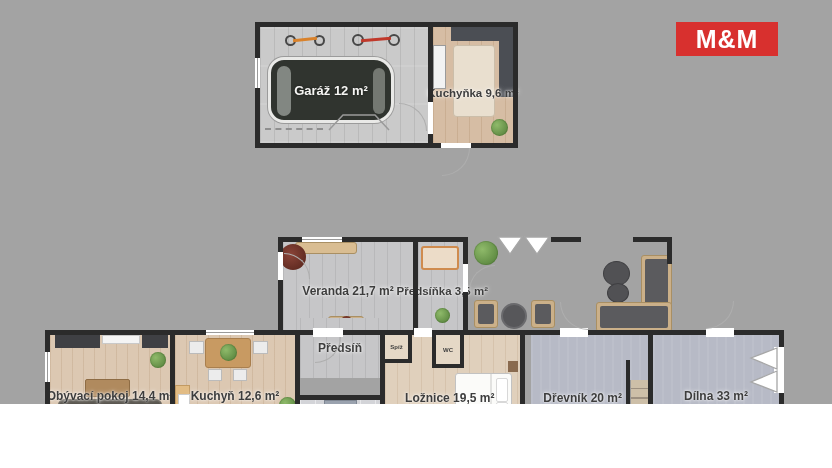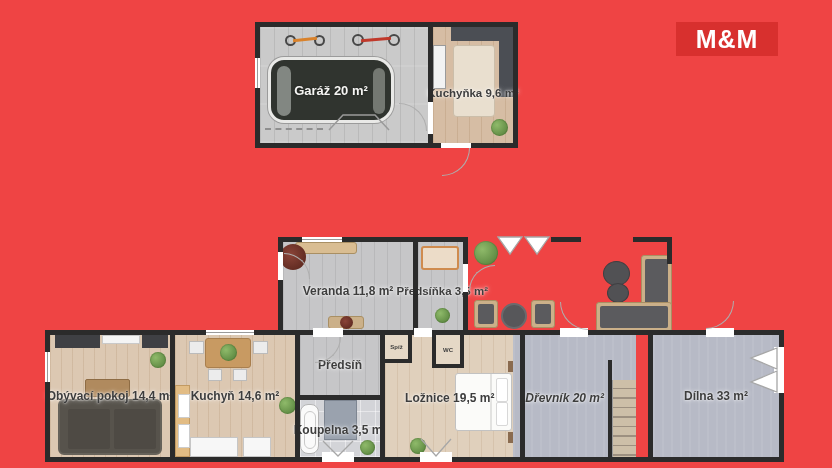--- a/index.html
+++ b/index.html
@@ -1,16 +1,16 @@
 <!DOCTYPE html>
 <html><head>
 <meta charset="utf-8">
 <style>
   html,body{margin:0;padding:0;background:#fff;}
-  .canvas{position:relative;width:832px;height:468px;background:#ef4444;overflow:hidden;
+  .canvas{position:relative;width:832px;height:404px;background:#a3a3a3;overflow:hidden;
           font-family:"Liberation Sans",sans-serif;}
   
   .bld{position:absolute;border:5px solid #2b2b2b;box-sizing:border-box;z-index:4;pointer-events:none;background:transparent;}
   .wall{position:absolute;background:#2b2b2b;z-index:4;}
   .pwall{position:absolute;background:#2b2b2b;z-index:3;}
   
   .room{position:absolute;z-index:1;}
   .floor-garage{background-color:#cacaca;background-image:repeating-linear-gradient(90deg,rgba(0,0,0,.08) 0 1px,transparent 1px 14px),repeating-linear-gradient(0deg,rgba(255,255,255,.10) 0 2px,transparent 2px 38px);}
   .floor-graywood{background-color:#c6c6c8;background-image:repeating-linear-gradient(90deg,rgba(0,0,0,.07) 0 1px,transparent 1px 13px);}
   .floor-tan{background-color:#dcc8b2;background-image:repeating-linear-gradient(90deg,rgba(139,98,55,.14) 0 1px,transparent 1px 11px);}
@@ -66,21 +66,21 @@
     </div>
     <div class="furn" style="left:92px;top:2px;width:48px;height:18px;">
       <div style="position:absolute;left:0;top:5px;width:12px;height:12px;border:2px solid #474747;border-radius:50%;box-sizing:border-box;"></div>
       <div style="position:absolute;right:0;top:5px;width:12px;height:12px;border:2px solid #474747;border-radius:50%;box-sizing:border-box;"></div>
       <div style="position:absolute;left:9px;top:9px;width:30px;height:3px;background:#c0392b;transform:rotate(-5deg);"></div>
     </div>
 
     <div class="furn" style="left:8px;top:30px;width:126px;height:66px;background:#30342f;border:3px solid #e9e9e7;border-radius:16px 20px 20px 16px;display:flex;align-items:center;justify-content:center;box-shadow:0 0 0 1px #9b9b9b;">
       <div style="position:absolute;left:6px;top:6px;width:14px;height:50px;background:#c7ccc6;border-radius:8px;opacity:.55;"></div>
       <div style="position:absolute;right:6px;top:8px;width:12px;height:46px;background:#c7ccc6;border-radius:8px;opacity:.45;"></div>
-      <span class="lbl white" style="position:static;transform:none;">Garáž 20 m²</span>
+      <span class="lbl white" style="position:static;transform:none;">Garáž 12 m²</span>
     </div>
 
     <div class="furn" style="left:5px;top:101px;width:58px;border-top:2px dashed #8f8f8f;"></div>
     <svg class="vsvg" style="left:68px;top:86px;" width="62" height="18">
       <polyline points="1,17 15,2 47,2 61,17" fill="none" stroke="#9a9a9a" stroke-width="1.5"></polyline>
     </svg>
   </div>
   <div class="wall" style="left:428px;top:27px;width:5px;height:116px;"></div>
   <div class="room floor-tan2" style="left:433px;top:27px;width:80px;height:116px;">
     <div class="furn" style="left:18px;top:0;width:62px;height:14px;background:#4b4e54;"></div>
@@ -95,21 +95,21 @@
   <div class="gap" style="left:428px;top:102px;width:5px;height:32px;"></div>
   <div class="arc tr" style="left:399px;top:103px;width:28px;height:28px;"></div>
   <div class="gap" style="left:441px;top:143px;width:30px;height:5px;"></div>
   <div class="arc br" style="left:442px;top:148px;width:28px;height:28px;"></div>
 
   <div class="room floor-graywood" style="left:283px;top:242px;width:130px;height:88px;">
     <div class="furn tanframe" style="left:12px;top:0;width:62px;height:12px;background:#d9bd92;"></div>
     <div class="plant-dark" style="left:-3px;top:2px;width:26px;height:26px;"></div>
     <div class="furn tanframe" style="left:45px;top:74px;width:36px;height:13px;"></div>
     <div class="plant-dark" style="left:57px;top:74px;width:13px;height:13px;"></div>
-    <span class="lbl" style="left:50%;top:56%;">Veranda 11,8 m²</span>
+    <span class="lbl" style="left:50%;top:56%;">Veranda 21,7 m²</span>
   </div>
   <div class="wall" style="left:413px;top:242px;width:5px;height:88px;"></div>
   <div class="room floor-graywood" style="left:418px;top:242px;width:45px;height:88px;">
     <div class="furn" style="left:3px;top:4px;width:38px;height:24px;background:#ecdcc8;border:2px solid #cf8b4e;border-radius:3px;"></div>
     <div class="plant" style="left:17px;top:66px;width:15px;height:15px;"></div>
     <span class="lbl" style="left:54%;top:56%;font-size:11.5px;">Předsíňka 3,5 m²</span>
   </div>
   <div class="bld" style="left:278px;top:237px;width:190px;height:98px;"></div>
   <div class="winH" style="left:302px;top:237px;width:40px;"></div>
   <div class="gap" style="left:278px;top:252px;width:5px;height:28px;"></div>
@@ -162,25 +162,25 @@
     <div class="plant" style="left:45px;top:9px;width:17px;height:17px;"></div>
     <div class="furn" style="left:33px;top:34px;width:14px;height:12px;background:#ececec;border:1px solid #bbb;"></div>
     <div class="furn" style="left:58px;top:34px;width:14px;height:12px;background:#ececec;border:1px solid #bbb;"></div>
     <div class="furn" style="left:0;top:50px;width:15px;height:72px;background:#e2bc84;border:1px solid #c29a62;">
       <div style="position:absolute;left:2px;top:8px;width:10px;height:22px;background:#fff;border:1px solid #ccc;"></div>
       <div style="position:absolute;left:2px;top:38px;width:10px;height:22px;background:#fff;border:1px solid #ccc;"></div>
     </div>
     <div class="furn" style="left:15px;top:102px;width:48px;height:20px;background:#f7f7f7;border:1px solid #c6c6c6;"></div>
     <div class="furn" style="left:68px;top:102px;width:28px;height:20px;background:#f7f7f7;border:1px solid #c6c6c6;"></div>
     <div class="plant" style="left:104px;top:62px;width:17px;height:17px;"></div>
-    <span class="lbl c">Kuchyň 14,6 m²</span>
+    <span class="lbl c">Kuchyň 12,6 m²</span>
   </div>
   <div class="wall" style="left:295px;top:335px;width:5px;height:122px;"></div>
 
-  <div class="room floor-graywood" style="left:300px;top:335px;width:80px;height:60px;">
+  <div class="room floor-graywood" style="left:300px;top:318px;width:80px;height:60px;">
     <span class="lbl c">Předsíň</span>
   </div>
   <div class="wall" style="left:300px;top:395px;width:80px;height:5px;"></div>
   <div class="room floor-tile" style="left:300px;top:400px;width:80px;height:57px;">
     <div class="furn" style="left:0;top:4px;width:19px;height:50px;background:#fafafa;border:1.5px solid #b5b5b5;border-radius:8px;">
       <div style="position:absolute;left:3px;top:6px;width:10px;height:36px;border:1px solid #c9c9c9;border-radius:6px;"></div>
     </div>
     <div class="furn" style="left:24px;top:0;width:33px;height:40px;background:#9aa2ae;border:1px solid #7e8692;"></div>
     <div class="plant" style="left:60px;top:40px;width:15px;height:15px;"></div>
     <span class="lbl" style="left:50%;top:52%;">Koupelna 3,5 m²</span>
@@ -199,21 +199,21 @@
       <div style="position:absolute;right:3px;bottom:4px;width:10px;height:22px;background:#fff;border:1px solid #d8d8d8;border-radius:2px;"></div>
       <div style="position:absolute;left:34px;top:0;width:1.5px;height:100%;background:#e2e2e0;"></div>
     </div>
     <div class="furn" style="left:123px;top:26px;width:10px;height:11px;background:#8a6b4f;"></div>
     <div class="furn" style="left:123px;top:97px;width:10px;height:11px;background:#8a6b4f;"></div>
     <div class="plant" style="left:25px;top:103px;width:16px;height:16px;"></div>
     <span class="lbl" style="left:48%;top:52%;">Ložnice 19,5 m²</span>
   </div>
   <div class="wall" style="left:520px;top:335px;width:5px;height:122px;"></div>
 
-  <div class="room floor-concrete" style="left:513px;top:335px;width:123px;height:122px;font-style:italic;">
+  <div class="room floor-concrete" style="left:531px;top:335px;width:123px;height:122px;">
     <div class="pwall" style="left:95px;top:25px;width:4px;height:97px;"></div>
     <div class="furn" style="left:99px;top:45px;width:24px;height:77px;background:#cdbfa8;background-image:repeating-linear-gradient(180deg,transparent 0 8px,#9d9080 8px 9.5px);border-left:1px solid #999;"></div>
     <span class="lbl" style="left:42%;top:52%;">Dřevník 20 m²</span>
   </div>
   <div class="wall" style="left:648px;top:335px;width:5px;height:122px;"></div>
 
   <div class="room floor-concrete" style="left:653px;top:335px;width:126px;height:122px;">
     <span class="lbl c">Dílna 33 m²</span>
   </div>
 

